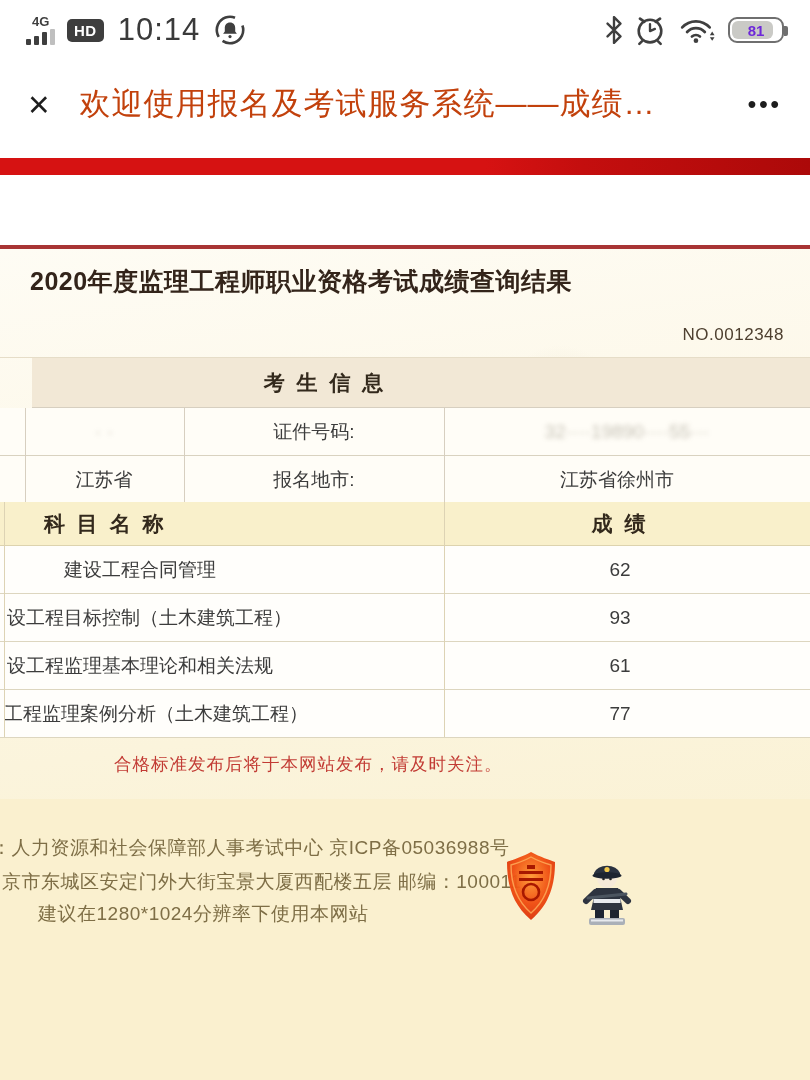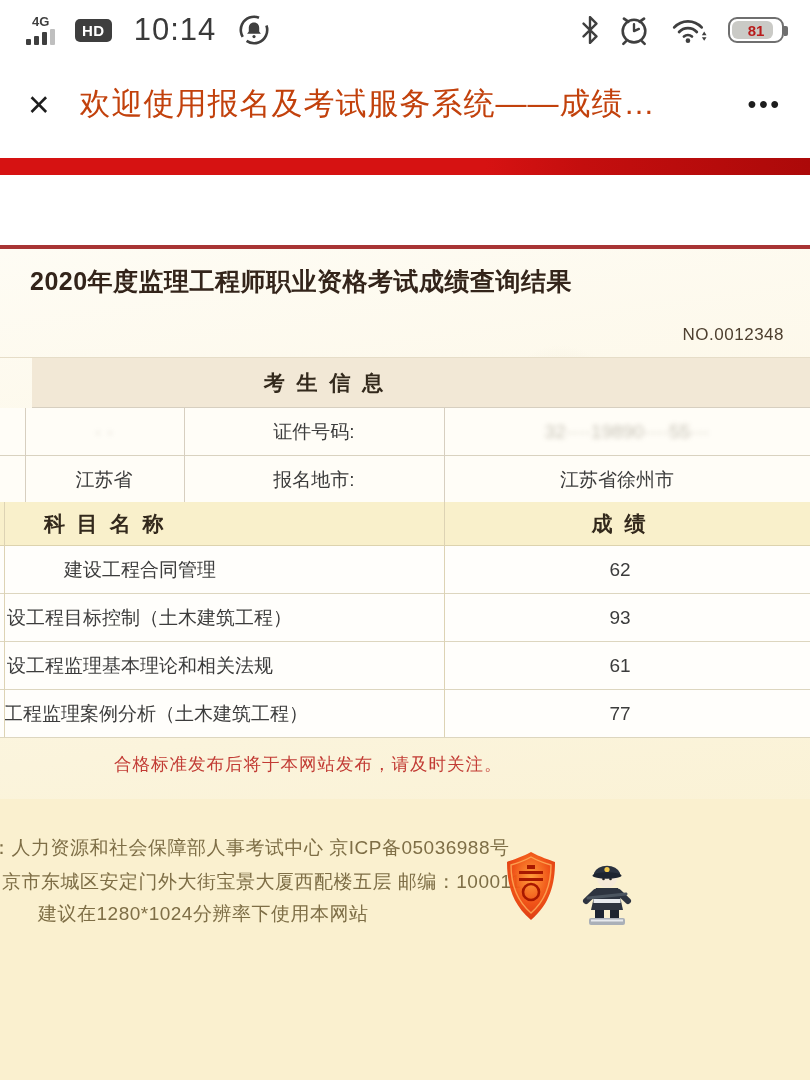--- a/index.html
+++ b/index.html
@@ -8,21 +8,21 @@
     font-family:"Liberation Sans","DejaVu Sans",sans-serif;
     background:#ffffff;
   }
   .screen{width:810px;height:1080px;position:relative;}
 
   
   .status-bar{
     height:60px;background:#fff;display:flex;align-items:center;
     justify-content:space-between;padding:0 26px;box-sizing:border-box;color:#3f3f3f;
   }
-  .sb-left,.sb-right{display:flex;align-items:center;gap:20px;}
+  .sb-left,.sb-right{display:flex;align-items:center;gap:12px;}
   .signal{display:flex;flex-direction:column;align-items:flex-start;line-height:1;}
   .sig-label{font-size:13px;font-weight:700;color:#3f3f3f;margin-left:6px;margin-bottom:1px;}
   .bars{display:flex;align-items:flex-end;gap:3px;height:16px;}
   .bars i{display:block;width:5px;background:#3f3f3f;border-radius:1px;}
   .bars i:nth-child(1){height:6px;}
   .bars i:nth-child(2){height:9px;}
   .bars i:nth-child(3){height:13px;}
   .bars i:nth-child(4){height:16px;background:#bfbfbf;}
   .hd-badge{
     background:#3e3e3e;color:#fff;font-weight:700;font-size:15px;
@@ -31,21 +31,21 @@
   .sb-time{font-size:31px;font-weight:500;color:#3a3a3a;letter-spacing:1px;margin:0 2px;}
   .battery{
     position:relative;width:56px;height:26px;border:2px solid #6f6f6f;border-radius:9px;
     display:flex;align-items:center;justify-content:center;box-sizing:border-box;
   }
   .battery::after{
     content:"";position:absolute;right:-6px;top:7px;width:4px;height:10px;
     background:#6f6f6f;border-radius:0 2px 2px 0;
   }
   .battery .fill{position:absolute;left:2px;top:2px;bottom:2px;width:79%;background:#cacac6;border-radius:6px;}
-  .battery .pct{position:relative;font-size:15px;font-weight:600;color:#b91c1c;}
+  .battery .pct{position:relative;font-size:15px;font-weight:600;color:#6d28d9;}
 
   
   .title-bar{
     height:88px;background:#fff;display:flex;align-items:center;
     padding:0 28px;box-sizing:border-box;
   }
   .tb-close{font-size:37px;font-weight:300;color:#1d1d1d;margin-right:30px;line-height:1;cursor:pointer;}
   .tb-title{
     flex:1;font-size:31px;font-weight:500;color:#c2410c;white-space:nowrap;
     overflow:hidden;letter-spacing:1px;

